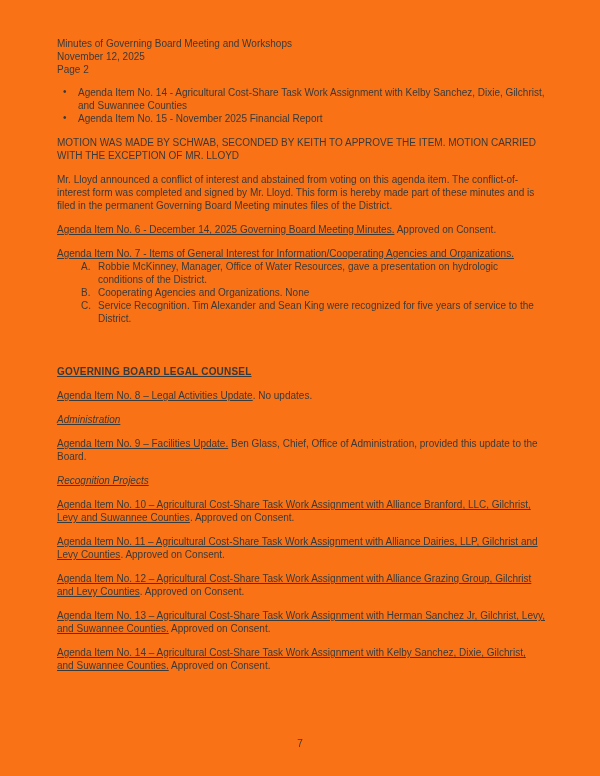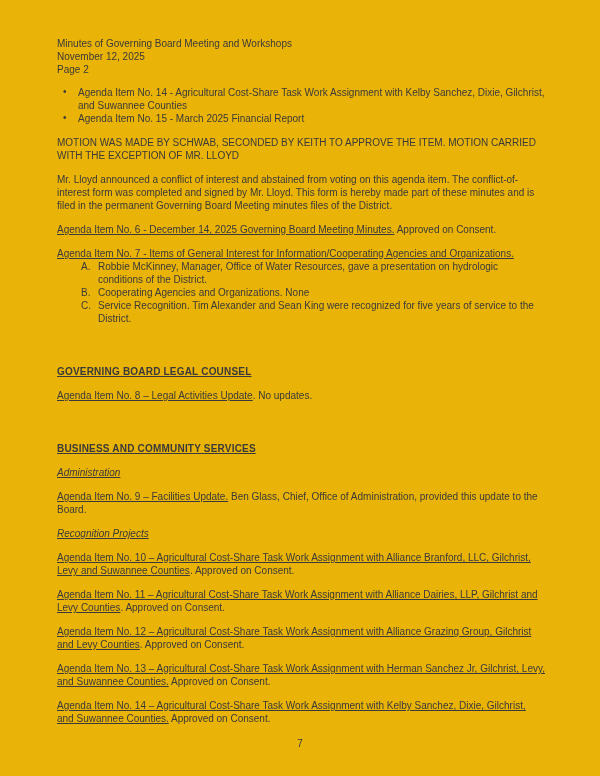--- a/index.html
+++ b/index.html
@@ -4,21 +4,21 @@
 <style>
   html, body {
     margin: 0;
     padding: 0;
     background: #ffffff;
   }
   .page {
     position: relative;
     width: 600px;
     height: 776px;
-    background: #eab308;
+    background: #f97316;
     font-family: "Liberation Sans", sans-serif;
     font-size: 10px;
     line-height: 13px;
     color: #3a3a3a;
     box-sizing: border-box;
     padding: 37px 55px 0 57px;
     overflow: hidden;
   }
   .block { margin-bottom: 11px; }
   .b-header { margin-bottom: 10px; }
@@ -64,42 +64,41 @@
 
 <div class="page">
   <div id="content">
       <div class="block b-header">
         <div>Minutes of Governing Board Meeting and Workshops</div>
         <div>November 12, 2025</div>
         <div>Page 2</div>
       </div>
       <div class="block b-bullets">
         <div class="brow"><span class="bmark">•</span><span>Agenda Item No. 14 - Agricultural Cost-Share Task Work Assignment with Kelby Sanchez, Dixie, Gilchrist, and Suwannee Counties</span></div>
-        <div class="brow"><span class="bmark">•</span><span>Agenda Item No. 15 - March 2025 Financial Report</span></div>
+        <div class="brow"><span class="bmark">•</span><span>Agenda Item No. 15 - November 2025 Financial Report</span></div>
       </div>
       <div class="block b-para">
         <div><span>MOTION WAS MADE BY SCHWAB, SECONDED BY KEITH TO APPROVE THE ITEM. MOTION CARRIED WITH THE EXCEPTION OF MR. LLOYD</span></div>
       </div>
       <div class="block b-para">
         <div><span>Mr. Lloyd announced a conflict of interest and abstained from voting on this agenda item. The conflict-of-interest form was completed and signed by Mr. Lloyd. This form is hereby made part of these minutes and is filed in the permanent Governing Board Meeting minutes files of the District.</span></div>
       </div>
       <div class="block b-para">
         <div><span class="u">Agenda Item No. 6 - December 14, 2025 Governing Board Meeting Minutes.</span><span> Approved on Consent.</span></div>
       </div>
       <div class="block b-para_list">
         <div><span class="u">Agenda Item No. 7 - Items of General Interest for Information/Cooperating Agencies and Organizations.</span></div>
         <div class="lrow"><span class="lmark">A.</span><span>Robbie McKinney, Manager, Office of Water Resources, gave a presentation on hydrologic conditions of the District.</span></div>
         <div class="lrow"><span class="lmark">B.</span><span>Cooperating Agencies and Organizations. None</span></div>
         <div class="lrow"><span class="lmark">C.</span><span>Service Recognition. Tim Alexander and Sean King were recognized for five years of service to the District.</span></div>
       </div>
       <div class="block b-heading">GOVERNING BOARD LEGAL COUNSEL</div>
       <div class="block b-para">
         <div><span class="u">Agenda Item No. 8 – Legal Activities Update</span><span>. No updates.</span></div>
       </div>
-      <div class="block b-heading">BUSINESS AND COMMUNITY SERVICES</div>
       <div class="block b-subheading">Administration</div>
       <div class="block b-para">
         <div><span class="u">Agenda Item No. 9 – Facilities Update.</span><span> Ben Glass, Chief, Office of Administration, provided this update to the Board.</span></div>
       </div>
       <div class="block b-subheading">Recognition Projects</div>
       <div class="block b-para">
         <div><span class="u">Agenda Item No. 10 – Agricultural Cost-Share Task Work Assignment with Alliance Branford, LLC, Gilchrist, Levy and Suwannee Counties</span><span>. Approved on Consent.</span></div>
       </div>
       <div class="block b-para">
         <div><span class="u">Agenda Item No. 11 – Agricultural Cost-Share Task Work Assignment with Alliance Dairies, LLP, Gilchrist and Levy Counties</span><span>. Approved on Consent.</span></div>

